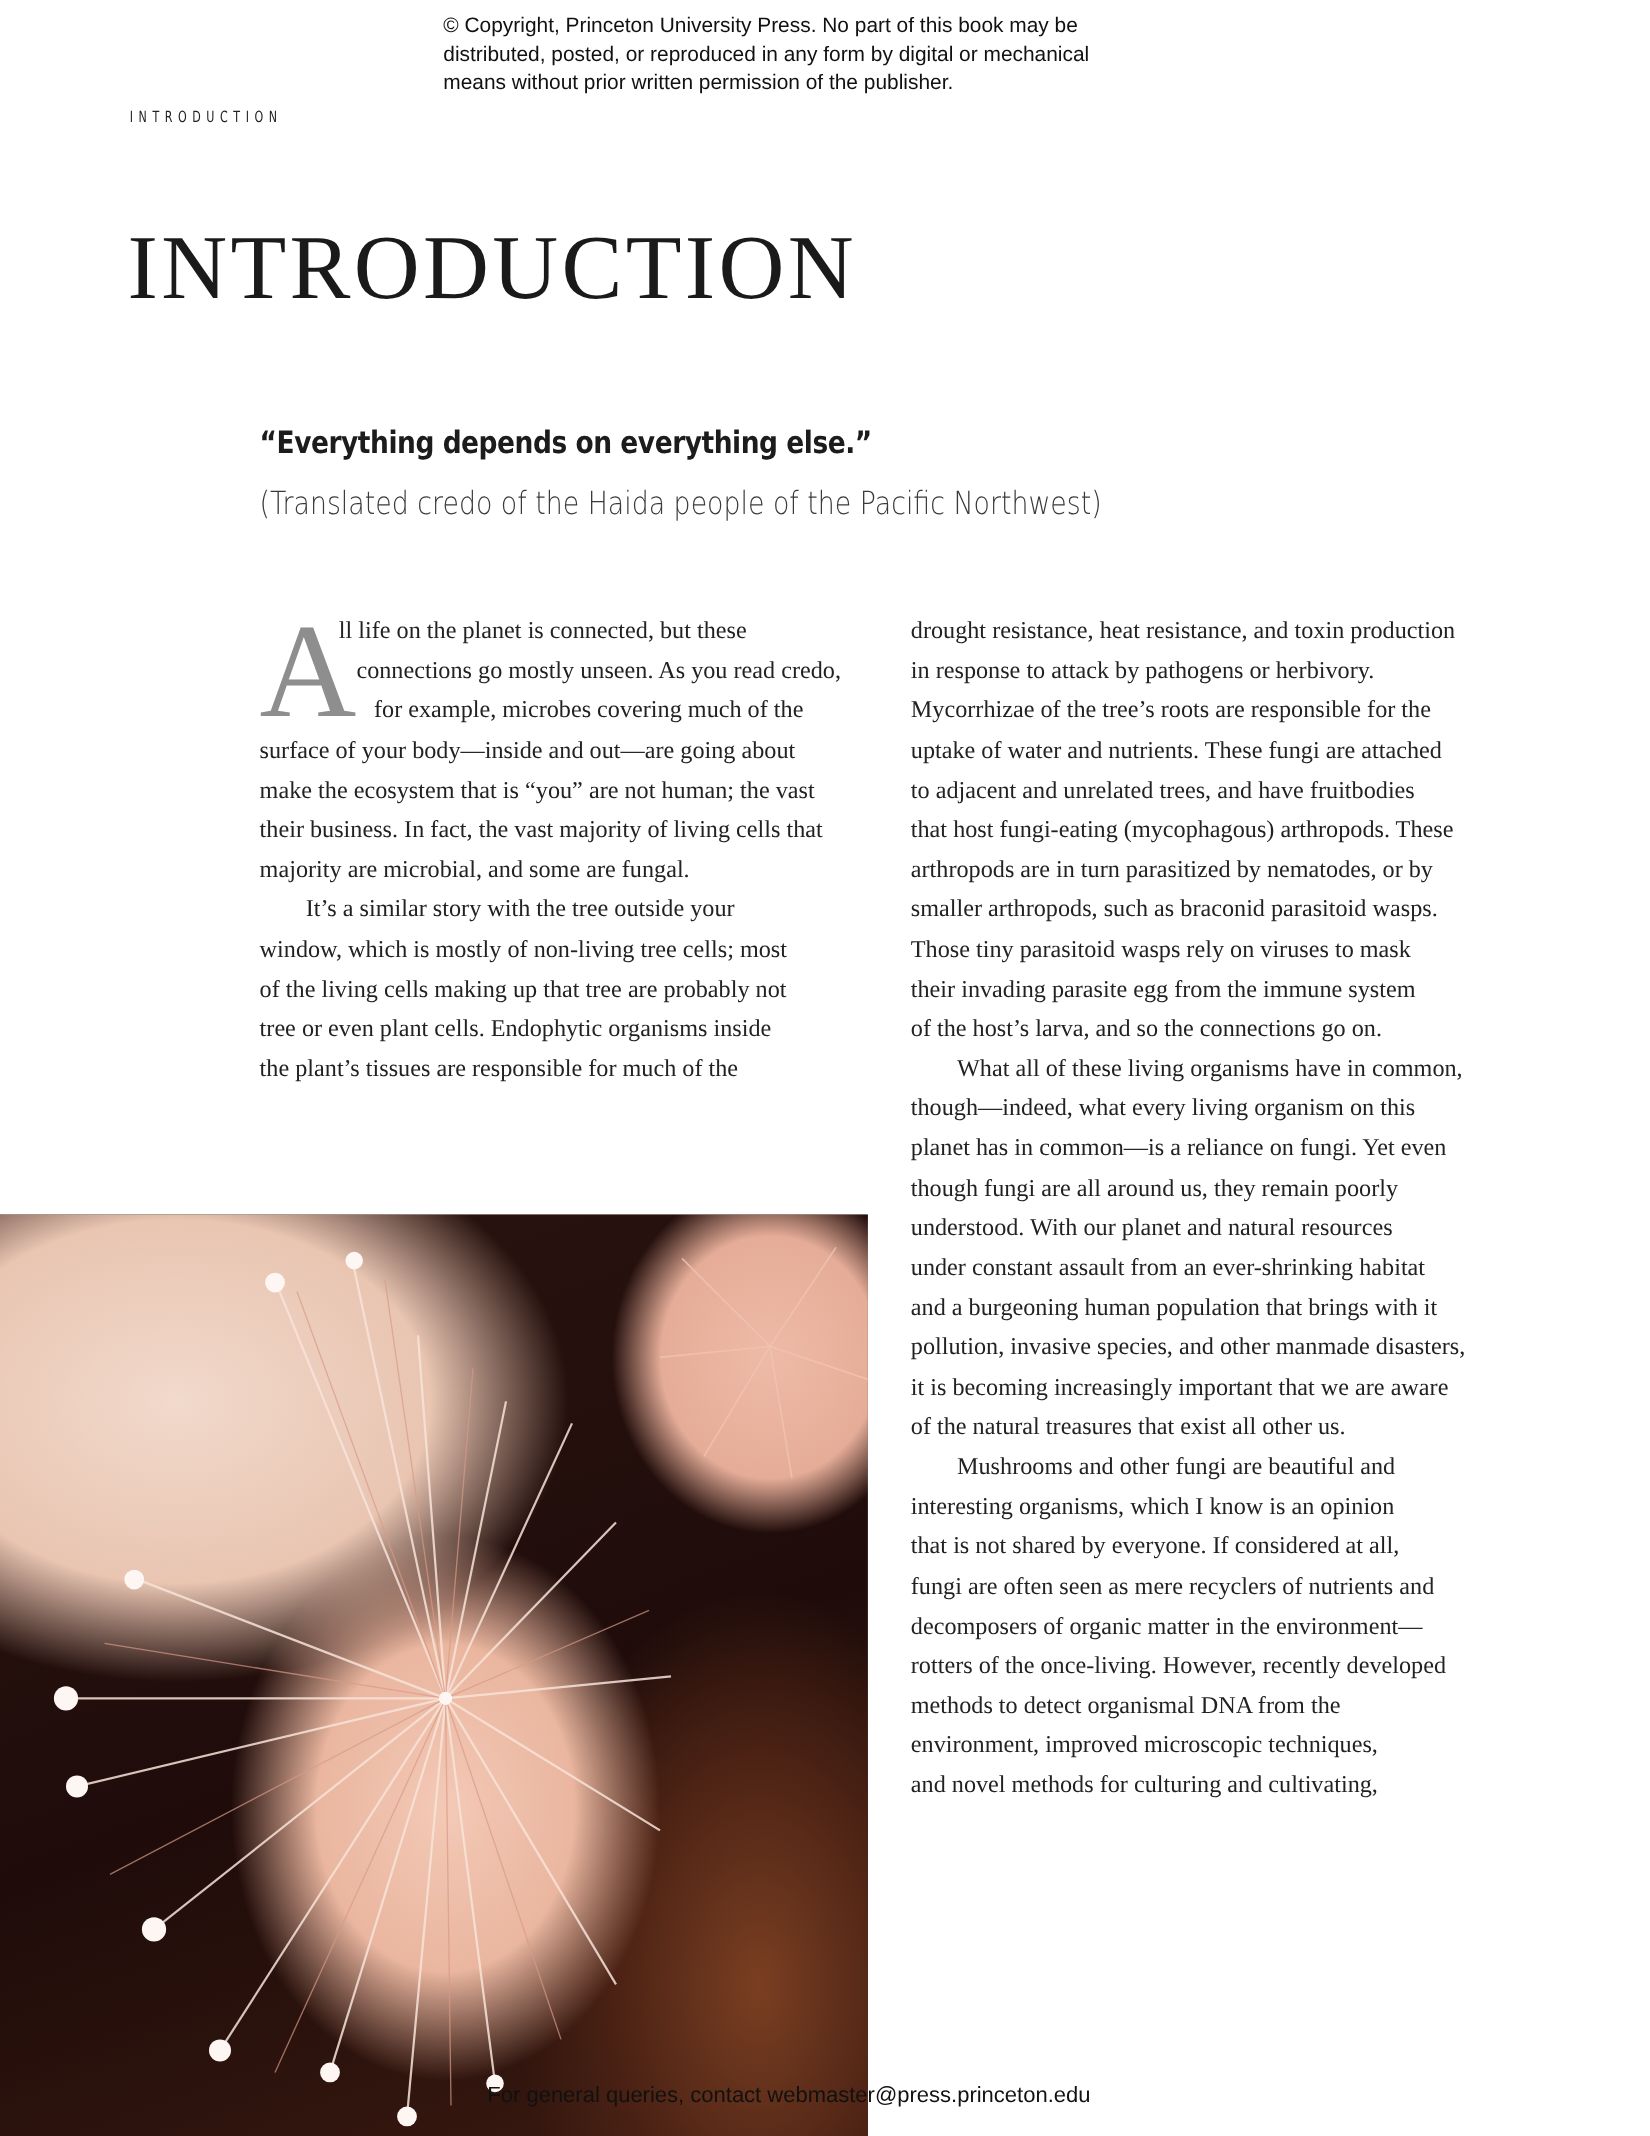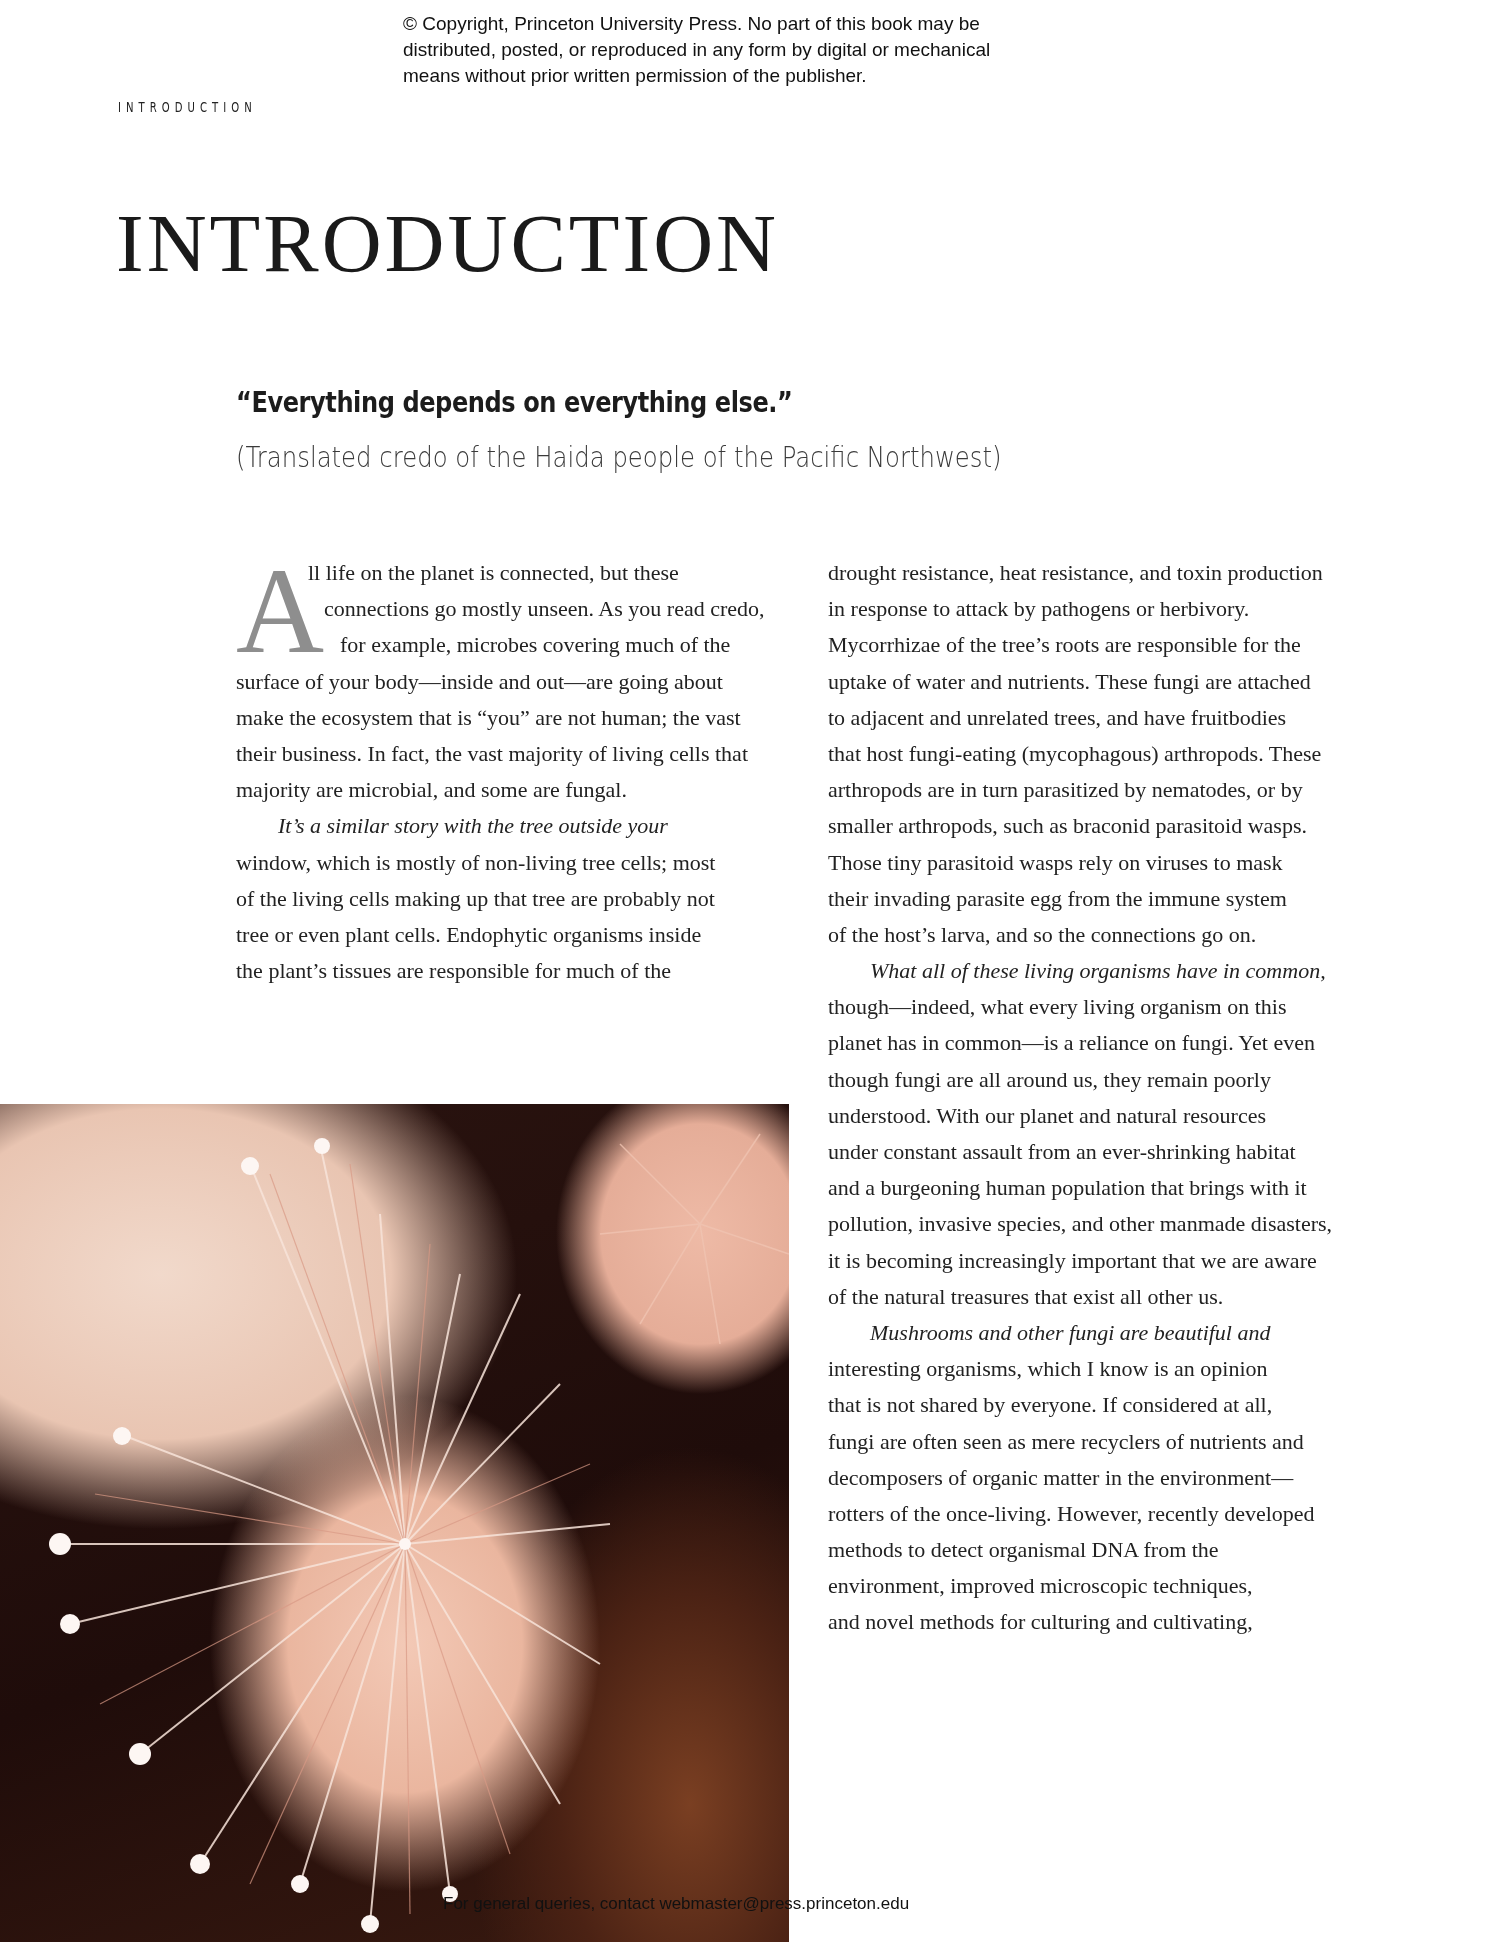--- a/index.html
+++ b/index.html
@@ -33,21 +33,21 @@
       transform: scaleX(0.84); transform-origin: left top;
     }
 
     .column {
       position: absolute; font-family: "Liberation Serif", serif;
       font-size: 22px; line-height: 36.2px; color: #222222;
     }
     .col-left { left: 236px; top: 555px; width: 560px; }
     .col-right { left: 828px; top: 555px; width: 560px; }
     .line { display: block; white-space: nowrap; height: 36.2px; }
-    .indent { padding-left: 42px; font-style: italic; }
+    .indent { padding-left: 42px; }
     .dropcap-line-1 { padding-left: 72px; }
     .dropcap-line-2 { padding-left: 88px; }
     .dropcap-line-3 { padding-left: 104px; }
     .dropcap {
       position: absolute; left: 0; top: 6px;
       font-family: "Liberation Serif", serif; font-size: 122px; line-height: 100px;
       color: #8e8e8e;
     }
 
     .photo {
@@ -57,21 +57,21 @@
         radial-gradient(ellipse 260px 330px at 405px 540px, #f3c9b6 0%, #eab69f 45%, rgba(230,170,150,0) 75%),
         radial-gradient(ellipse 180px 200px at 700px 130px, #eebaa6 0%, #e5ad98 55%, rgba(200,140,120,0) 80%),
         radial-gradient(ellipse 420px 300px at 160px 170px, #f1d9cb 0%, #e9c5b2 55%, rgba(220,190,170,0) 85%),
         radial-gradient(ellipse 260px 420px at 690px 700px, #7a3f22 0%, #4b2214 50%, rgba(40,15,10,0) 85%),
         linear-gradient(160deg, #2b1410 0%, #1f0c0a 55%, #3a1a10 100%);
     }
     .photo svg { position: absolute; left: 0; top: 0; }
 
     .footer-note {
       position: absolute; left: 443px; top: 1894px;
-      font-family: "Liberation Sans", sans-serif; font-size: 17px; color: #111111;
+      font-family: "Liberation Sans", sans-serif; font-size: 20px; color: #111111;
       white-space: nowrap;
     }
   </style>
 </head>
 <body>
 
 <div class="copyright">
   <div>© Copyright, Princeton University Press. No part of this book may be</div>
   <div>distributed, posted, or reproduced in any form by digital or mechanical</div>
   <div>means without prior written permission of the publisher.</div>

